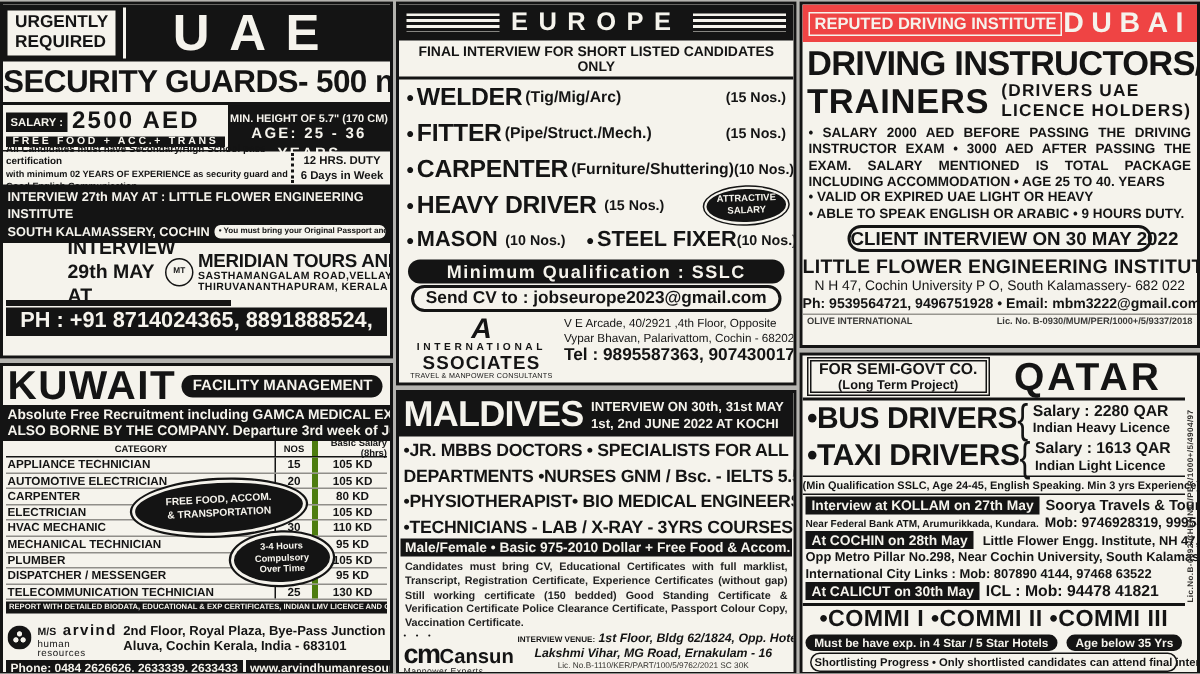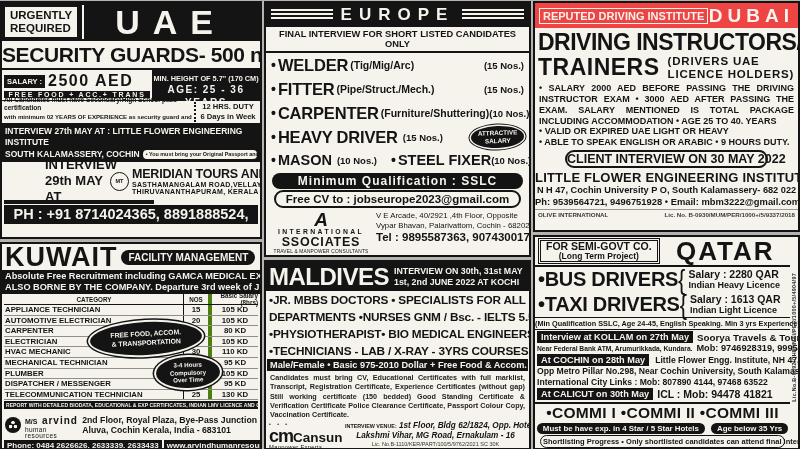--- a/index.html
+++ b/index.html
@@ -117,21 +117,21 @@
   .db-tag{font-size:11px;font-weight:900;border:1px solid #f5f3ec;padding:1px 3px;white-space:nowrap;}
   .db-country{font-size:19px;font-weight:900;letter-spacing:5px;white-space:nowrap;}
   .db-h1{font-size:23px;font-weight:900;letter-spacing:-0.5px;line-height:1.05;padding:2px 3px 0;white-space:nowrap;}
   .db-h2row{display:flex;align-items:center;padding:0 3px;gap:8px;}
   .db-h2{font-size:23px;font-weight:900;letter-spacing:0.5px;white-space:nowrap;}
   .db-h2sub{font-size:11.5px;font-weight:700;line-height:1.1;letter-spacing:0.8px;white-space:nowrap;}
   .db-body{padding:2px 4px 0;font-size:9px;font-weight:700;line-height:1.2;text-align:justify;}
   .db-body p{margin:0;}
   .db-oval{border:2px solid #141414;border-radius:13px;margin:2px 30px;text-align:center;font-size:12.5px;font-weight:900;white-space:nowrap;}
   .db-inst{font-size:13px;font-weight:900;text-align:center;white-space:nowrap;letter-spacing:0.2px;}
-  .db-addr{font-size:9.2px;font-weight:700;text-align:center;white-space:nowrap;}
+  .db-addr{font-size:9.2px;font-weight:400;text-align:center;white-space:nowrap;}
   .db-contact{font-size:9.4px;font-weight:800;text-align:center;white-space:nowrap;margin-top:1px;}
   .db-lic{display:flex;justify-content:space-between;font-size:6.2px;font-weight:700;color:#3a3a38;padding:1px 3px 0;border-top:1px solid #98968f;margin-top:2px;white-space:nowrap;}
   
   #ad-qatar{width:267px;height:215px;padding-right:8px;}
   .qa-head{display:flex;align-items:center;gap:4px;padding:2px 3px;height:28px;box-sizing:border-box;}
   .qa-tagbox{border:3px double #141414;padding:0 5px;line-height:1.1;text-align:center;white-space:nowrap;}
   .qa-tag1{font-size:10.5px;font-weight:900;}
   .qa-tag2{font-size:8.5px;font-weight:800;}
   .qa-country{flex:1;text-align:center;font-size:26px;font-weight:900;letter-spacing:2px;line-height:1;}
   .qa-jobs{border-top:2px solid #141414;border-bottom:1px solid #141414;padding:0 3px;}
@@ -352,21 +352,21 @@
       </div>
       <div class="eu-mason">
         <span class="eu-bullet">•</span>
         <span class="eu-title2">MASON</span>
         <span class="eu-nos-in">(10 Nos.)</span>
         <span class="eu-bullet" style="margin-left:14px">•</span>
         <span class="eu-title2">STEEL FIXER</span>
         <span class="eu-nos">(10 Nos.)</span>
       </div>
       <div class="eu-qual">Minimum Qualification : SSLC</div>
-      <div class="eu-cv">Free CV to : jobseurope2023@gmail.com</div>
+      <div class="eu-cv">Send CV to : jobseurope2023@gmail.com</div>
       <div class="eu-foot">
         <div class="eu-logo">
           <div class="eu-logo-a">A</div>
           <div class="eu-logo-n1">INTERNATIONAL</div>
           <div class="eu-logo-n2">SSOCIATES</div>
           <div class="eu-logo-sub">TRAVEL &amp; MANPOWER CONSULTANTS</div>
         </div>
         <div class="eu-contact">
           <div class="eu-addr">V E Arcade, 40/2921 ,4th Floor, Opposite</div>
           <div class="eu-addr">Vypar Bhavan, Palarivattom, Cochin - 682025</div>

